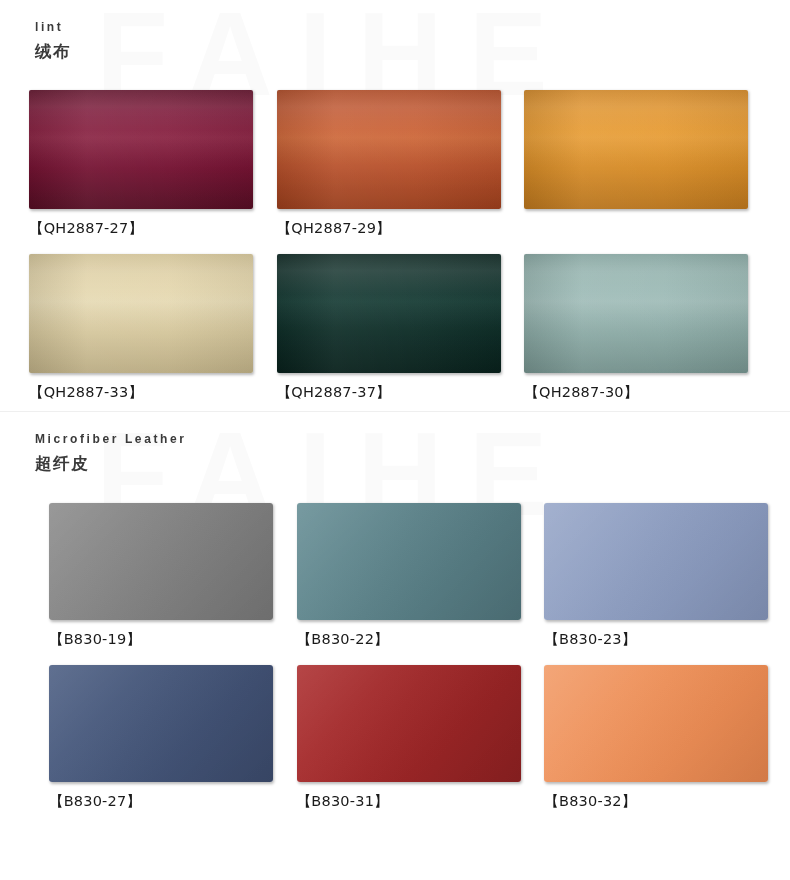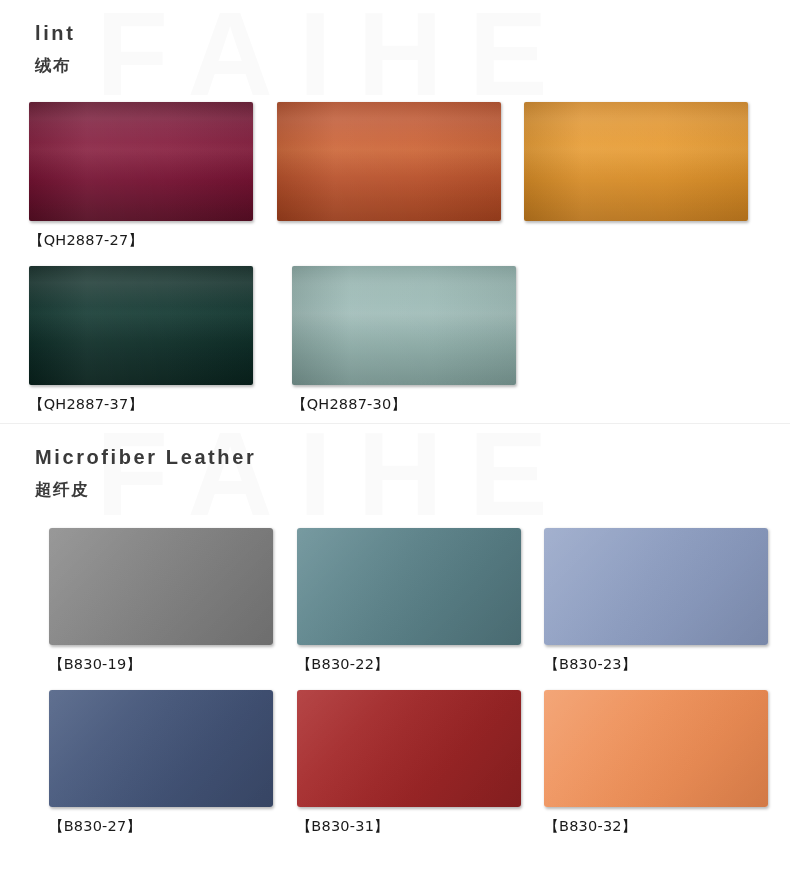--- a/index.html
+++ b/index.html
@@ -55,35 +55,35 @@
   
   .section {
     position: relative;
     z-index: 2;
   }
   .section-head {
     padding-left: 35px;
     padding-top: 18px;
   }
   .sec-en {
-    font-size: 20px;
+    font-size: 12px;
     font-weight: 700;
     color: #3a3a3a;
     letter-spacing: 2.6px;
     line-height: 1.55;
     white-space: nowrap;
   }
   .sec-cn {
     font-size: 16.5px;
     font-weight: 700;
     color: #3a3a3a;
     letter-spacing: 1.6px;
     line-height: 1.6;
     margin-top: 3px;
-    font-family: Liberation Sans, sans-serif;
+    font-family: Liberation Mono, monospace;
     white-space: nowrap;
   }
 
   .grid {
     position: relative;
     padding-left: 29px;
     padding-right: 29px;
     box-sizing: border-box;
     width: 790px;
   }
@@ -179,29 +179,34 @@
     </div>
 
     <div class="grid" style="margin-top:24px;">
       <div class="row">
         <div class="cell">
           <div class="swatch velvet" id="sw-0-0-0" style="background: linear-gradient(rgb(93, 14, 39) 0%, rgb(122, 20, 53) 18%, rgb(140, 39, 70) 40%, rgb(122, 20, 53) 66%, rgb(93, 14, 39) 100%);"></div>
           <div class="label">【QH2887-27】</div>
         </div>
         <div class="cell">
           <div class="swatch velvet" id="sw-0-0-1" style="background: linear-gradient(rgb(169, 68, 31) 0%, rgb(192, 85, 46) 18%, rgb(207, 106, 60) 40%, rgb(192, 85, 46) 66%, rgb(169, 68, 31) 100%);"></div>
+          <div class="label">【QH2887-29】</div>
         </div>
         <div class="cell">
           <div class="swatch velvet" id="sw-0-0-2" style="background: linear-gradient(rgb(204, 129, 32) 0%, rgb(224, 146, 41) 18%, rgb(233, 160, 58) 40%, rgb(224, 146, 41) 66%, rgb(204, 129, 32) 100%);"></div>
         </div>
       </div>
 
       <div class="row-gap"></div>
 
       <div class="row">
+        <div class="cell">
+          <div class="swatch velvet" id="sw-0-1-0" style="background: linear-gradient(rgb(207, 191, 146) 0%, rgb(223, 208, 164) 18%, rgb(232, 220, 182) 40%, rgb(223, 208, 164) 66%, rgb(207, 191, 146) 100%);"></div>
+          <div class="label">【QH2887-33】</div>
+        </div>
         <div class="cell">
           <div class="swatch velvet" id="sw-0-1-1" style="background: linear-gradient(rgb(9, 35, 30) 0%, rgb(16, 48, 42) 18%, rgb(26, 63, 56) 40%, rgb(16, 48, 42) 66%, rgb(9, 35, 30) 100%);"></div>
           <div class="label">【QH2887-37】</div>
         </div>
         <div class="cell">
           <div class="swatch velvet" id="sw-0-1-2" style="background: linear-gradient(rgb(128, 160, 155) 0%, rgb(146, 178, 173) 18%, rgb(163, 191, 187) 40%, rgb(146, 178, 173) 66%, rgb(128, 160, 155) 100%);"></div>
           <div class="label">【QH2887-30】</div>
         </div>
       </div>
     </div>

